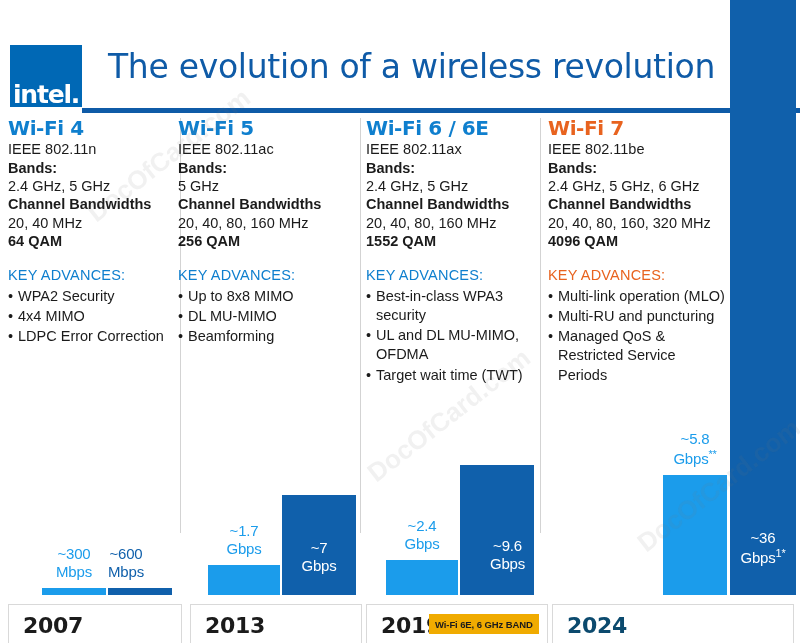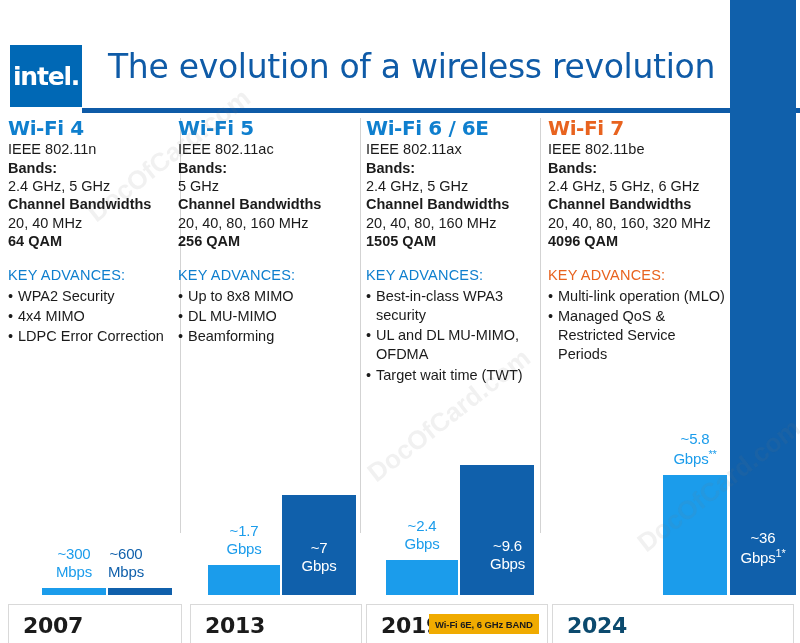--- a/index.html
+++ b/index.html
@@ -11,21 +11,21 @@
     overflow:hidden;
     position:relative;
     color:#1b1b1b;
   }
   #stage{position:absolute;left:0;top:0;width:800px;height:643px;background:#fff;}
 
   
   .header{position:absolute;left:0;top:0;width:800px;height:113px;}
   .intel-logo{
     position:absolute;left:10px;top:45px;width:72px;height:62px;
-    background:#0068b5;display:flex;align-items:center;justify-content:center;
+    background:#0068b5;display:flex;align-items:flex-end;justify-content:center;
   }
   .intel-logo-text{
     color:#ffffff;font-size:25px;font-weight:700;letter-spacing:-1.2px;
     font-family:"DejaVu Sans","Liberation Sans",sans-serif;line-height:1;
   }
   .title{
     position:absolute;left:108px;top:47px;
     font-size:33px;color:#0f5ba7;font-weight:400;letter-spacing:-0.3px;
     white-space:nowrap;
     font-family:"DejaVu Sans","Liberation Sans",sans-serif;
@@ -167,40 +167,41 @@
       </ul>
     </div>
 
     <div class="col c3">
       <div class="gen-title">Wi-Fi 6 / 6E</div>
       <div class="spec">IEEE 802.11ax</div>
       <div class="spec b">Bands:</div>
       <div class="spec">2.4 GHz, 5 GHz</div>
       <div class="spec b">Channel Bandwidths</div>
       <div class="spec">20, 40, 80, 160 MHz</div>
-      <div class="spec b">1505 QAM</div>
+      <div class="spec b">1552 QAM</div>
       <div class="key-head">KEY ADVANCES:</div>
       <ul class="adv-list">
         <li>Best-in-class WPA3 security</li>
         <li>UL and DL MU-MIMO, OFDMA</li>
         <li>Target wait time (TWT)</li>
       </ul>
     </div>
 
     <div class="col c4">
       <div class="gen-title orange">Wi-Fi 7</div>
       <div class="spec">IEEE 802.11be</div>
       <div class="spec b">Bands:</div>
       <div class="spec">2.4 GHz, 5 GHz, 6 GHz</div>
       <div class="spec b">Channel Bandwidths</div>
       <div class="spec">20, 40, 80, 160, 320 MHz</div>
       <div class="spec b">4096 QAM</div>
       <div class="key-head orange">KEY ADVANCES:</div>
       <ul class="adv-list">
         <li>Multi-link operation (MLO)</li>
+        <li>Multi-RU and puncturing</li>
         <li>Managed QoS &amp; Restricted Service Periods</li>
       </ul>
     </div>
   </div>
 
   <div class="bars">
 
     <div class="bar light" style="left:42px;width:64px;height:7px;"></div>
     <div class="bar dark" style="left:108px;width:64px;height:7px;"></div>
     <div class="barlabel lt" style="left:36px;bottom:14px;width:76px;">

